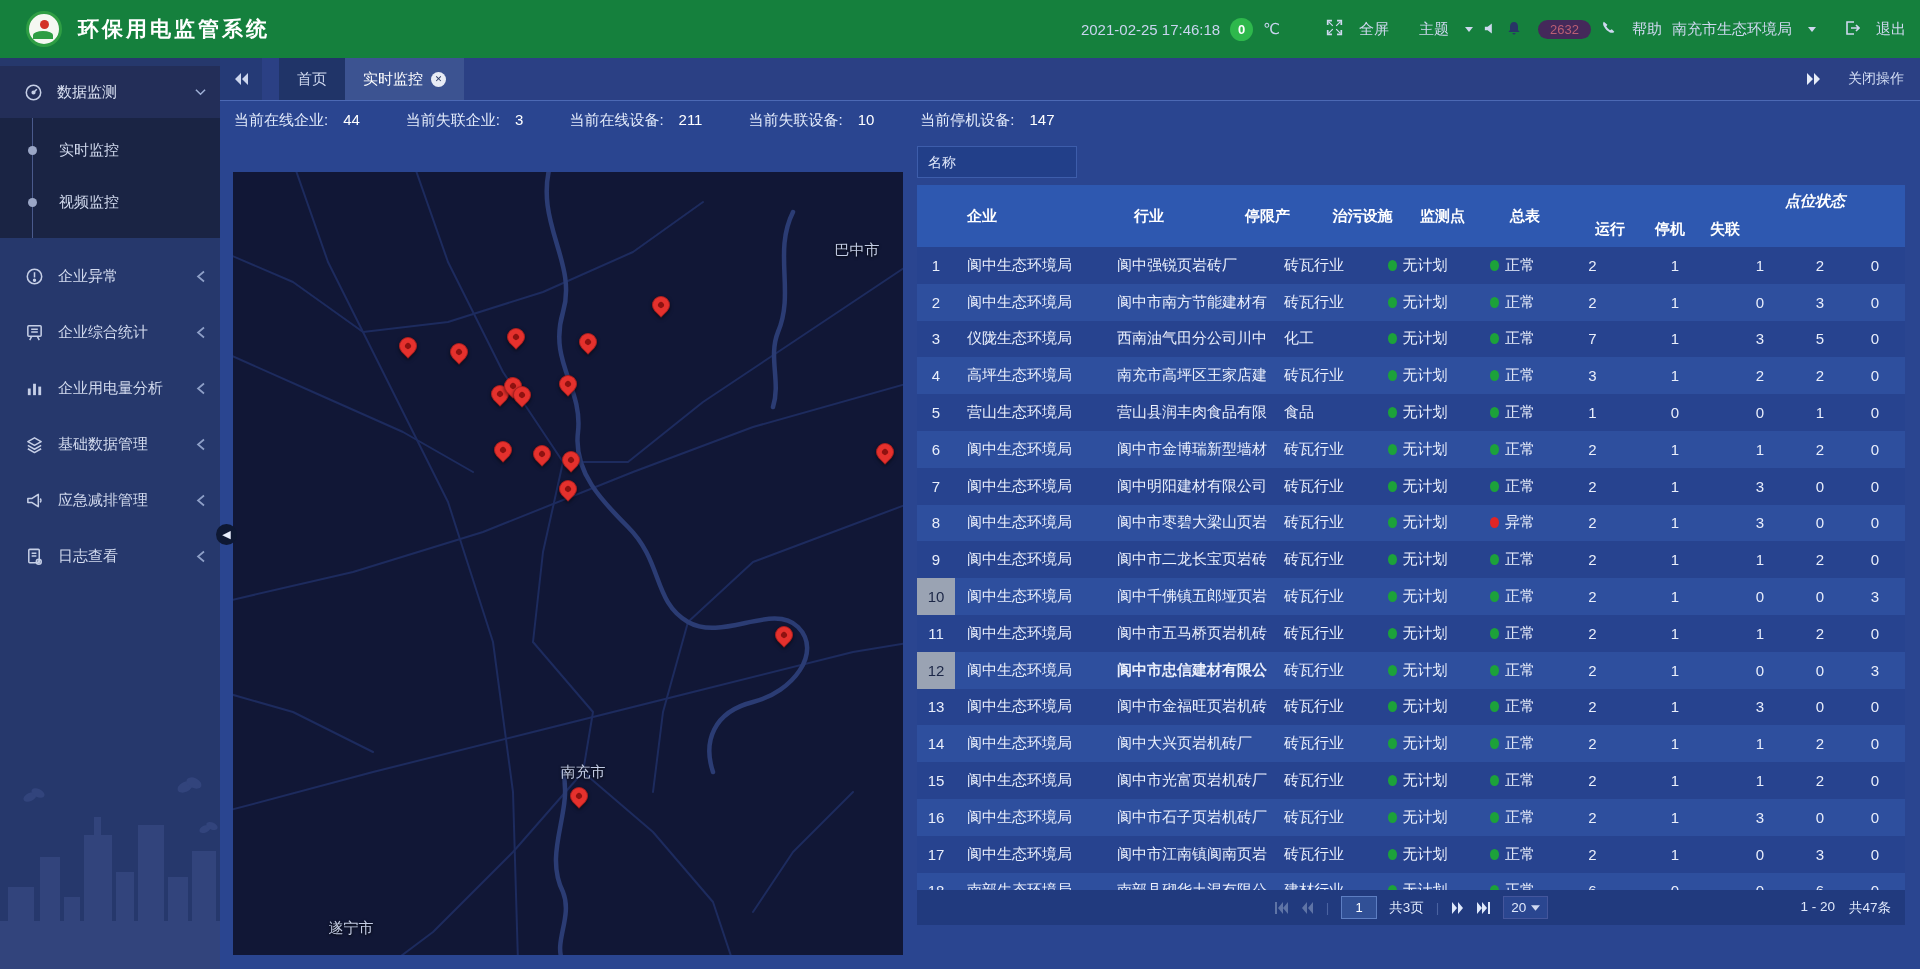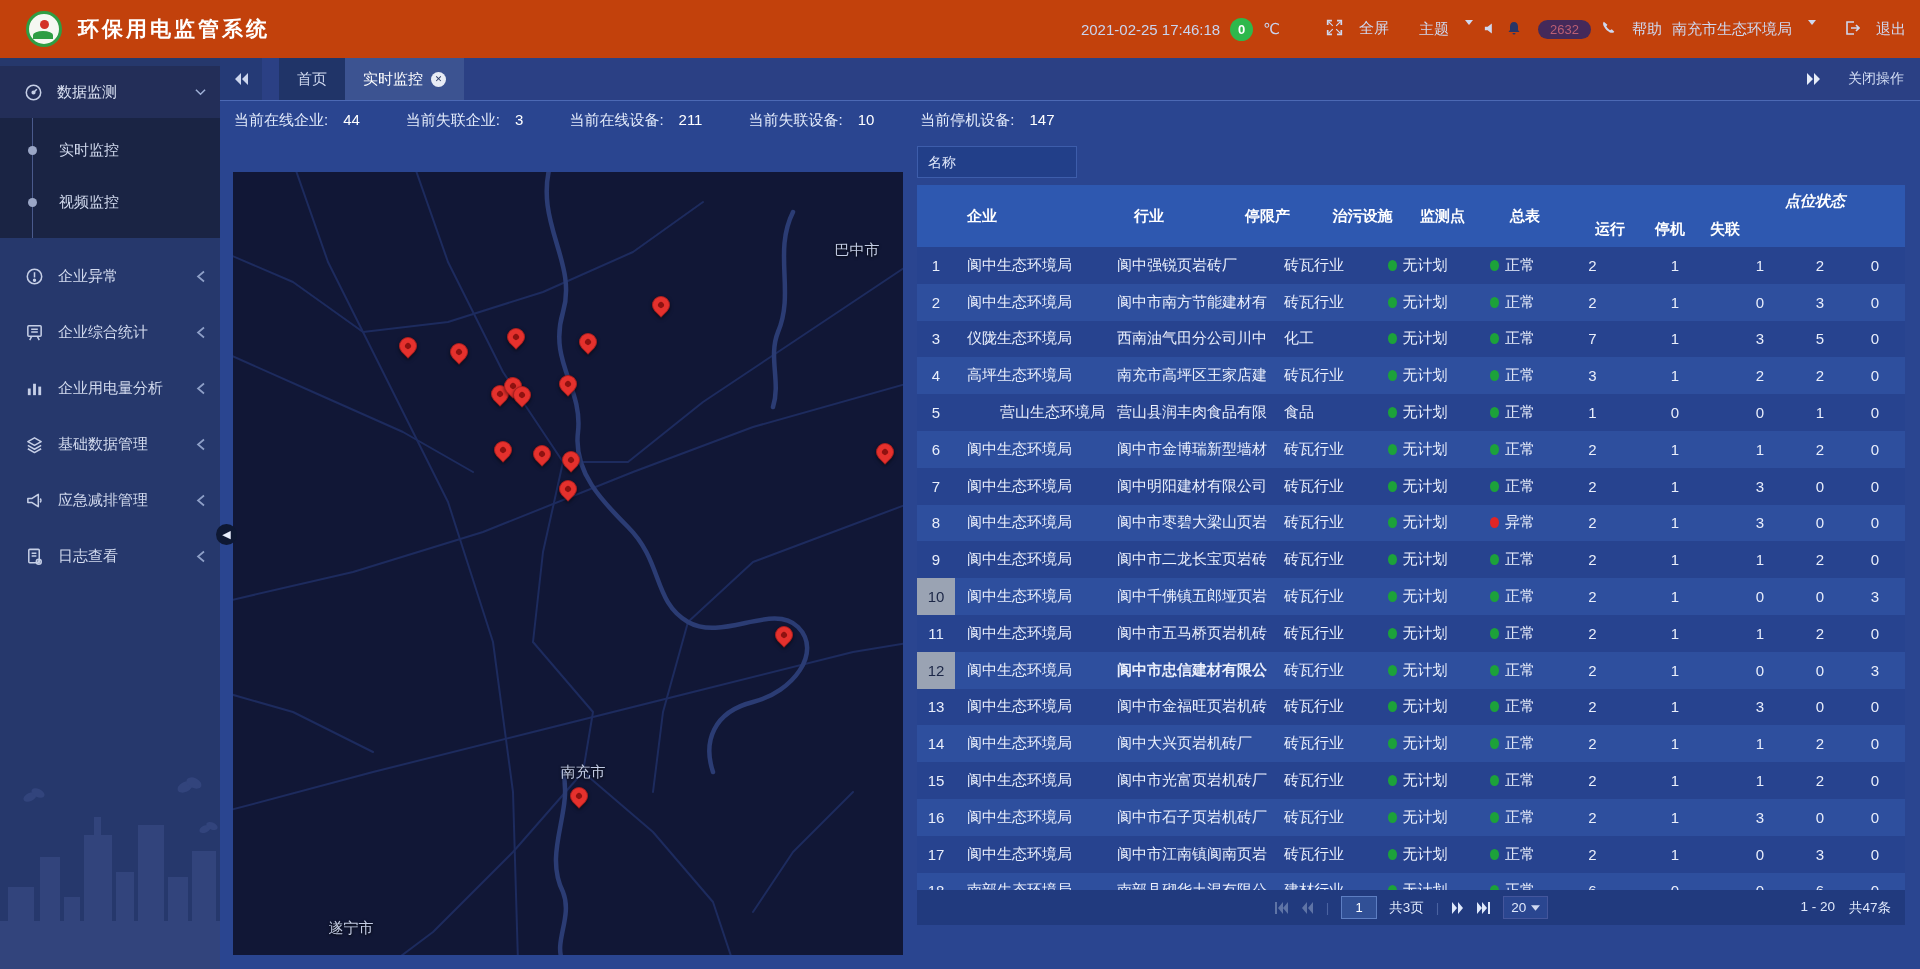--- a/index.html
+++ b/index.html
@@ -1,29 +1,29 @@
 <!DOCTYPE html>
 <html><head>
 <meta charset="utf-8">
 <style>
   *{margin:0;padding:0;box-sizing:border-box}
   html,body{overflow:hidden}
   body{width:1920px;height:969px;position:relative;background:#2a4590;
        font-family:"Liberation Sans","DejaVu Sans",sans-serif;color:#e8eefc}
 
   
-  .top-header{position:absolute;left:0;top:0;width:1920px;height:58px;background:#c2410c;
+  .top-header{position:absolute;left:0;top:0;width:1920px;height:58px;background:#15803d;
               display:flex;align-items:center;padding:0 14px;z-index:30}
   .logo{width:36px;height:36px;border-radius:50%;background:#f5f8f2;border:3px solid #2f9e44;
         margin-left:12px;position:relative;flex:0 0 auto}
   .logo i{position:absolute;left:50%;top:6px;width:9px;height:9px;margin-left:-4px;border-radius:50%;background:#d33327}
   .logo u{position:absolute;left:4px;bottom:5px;width:20px;height:8px;border-radius:50% 50% 0 0;background:#2f9e44}
   .app-title{font-size:21px;font-weight:bold;color:#fff;letter-spacing:3px;margin-left:16px}
   .hright{margin-left:auto;display:flex;align-items:center;gap:10px;font-size:15px;color:#c9d4ef}
-  .hitem{display:flex;align-items:flex-start;gap:16px;color:#cfd8f0}
+  .hitem{display:flex;align-items:center;gap:16px;color:#cfd8f0}
   .temp-badge{width:23px;height:23px;border-radius:50%;background:#2eb84c;color:#fff;font-size:13px;
               display:flex;align-items:center;justify-content:center;font-weight:bold}
   .caret-down{width:0;height:0;border-left:4px solid transparent;border-right:4px solid transparent;border-top:5px solid #cfd8f0;display:inline-block}
   .bell-badge{background:#44295a;color:#bb5f74;font-size:13px;padding:2px 12px;border-radius:10px}
   .hsep{width:26px}
 
   
   .sidebar{position:absolute;left:0;top:58px;width:220px;bottom:0;background:#26386c;overflow:hidden;z-index:20}
   .side-section-head{height:52px;display:flex;align-items:center;padding:0 14px 0 24px;background:#232e58;cursor:pointer;font-size:15px;color:#dbe2f3}
   .side-section-head .mi-icon{margin-right:14px;color:#c6cfe6;display:flex}
@@ -593,21 +593,21 @@
           <span>2</span>
         </div>
         <div class="td ac" style="width: 60px;">
           <span>0</span>
         </div>
       </div>
       <div class="trow">
         <div class="td ac num" style="width: 38px;">
           <span>5</span>
         </div>
-        <div class="td al" style="width: 150px; justify-content: flex-end;">
+        <div class="td al" style="width: 150px;">
           <span>营山生态环境局</span>
         </div>
         <div class="td al" style="width: 167px;">
           <span>营山县润丰肉食品有限</span>
         </div>
         <div class="td al" style="width: 98px;">
           <span>食品</span>
         </div>
         <div class="td ac" style="width: 95px;">
           <span class="statusdot green"></span>

